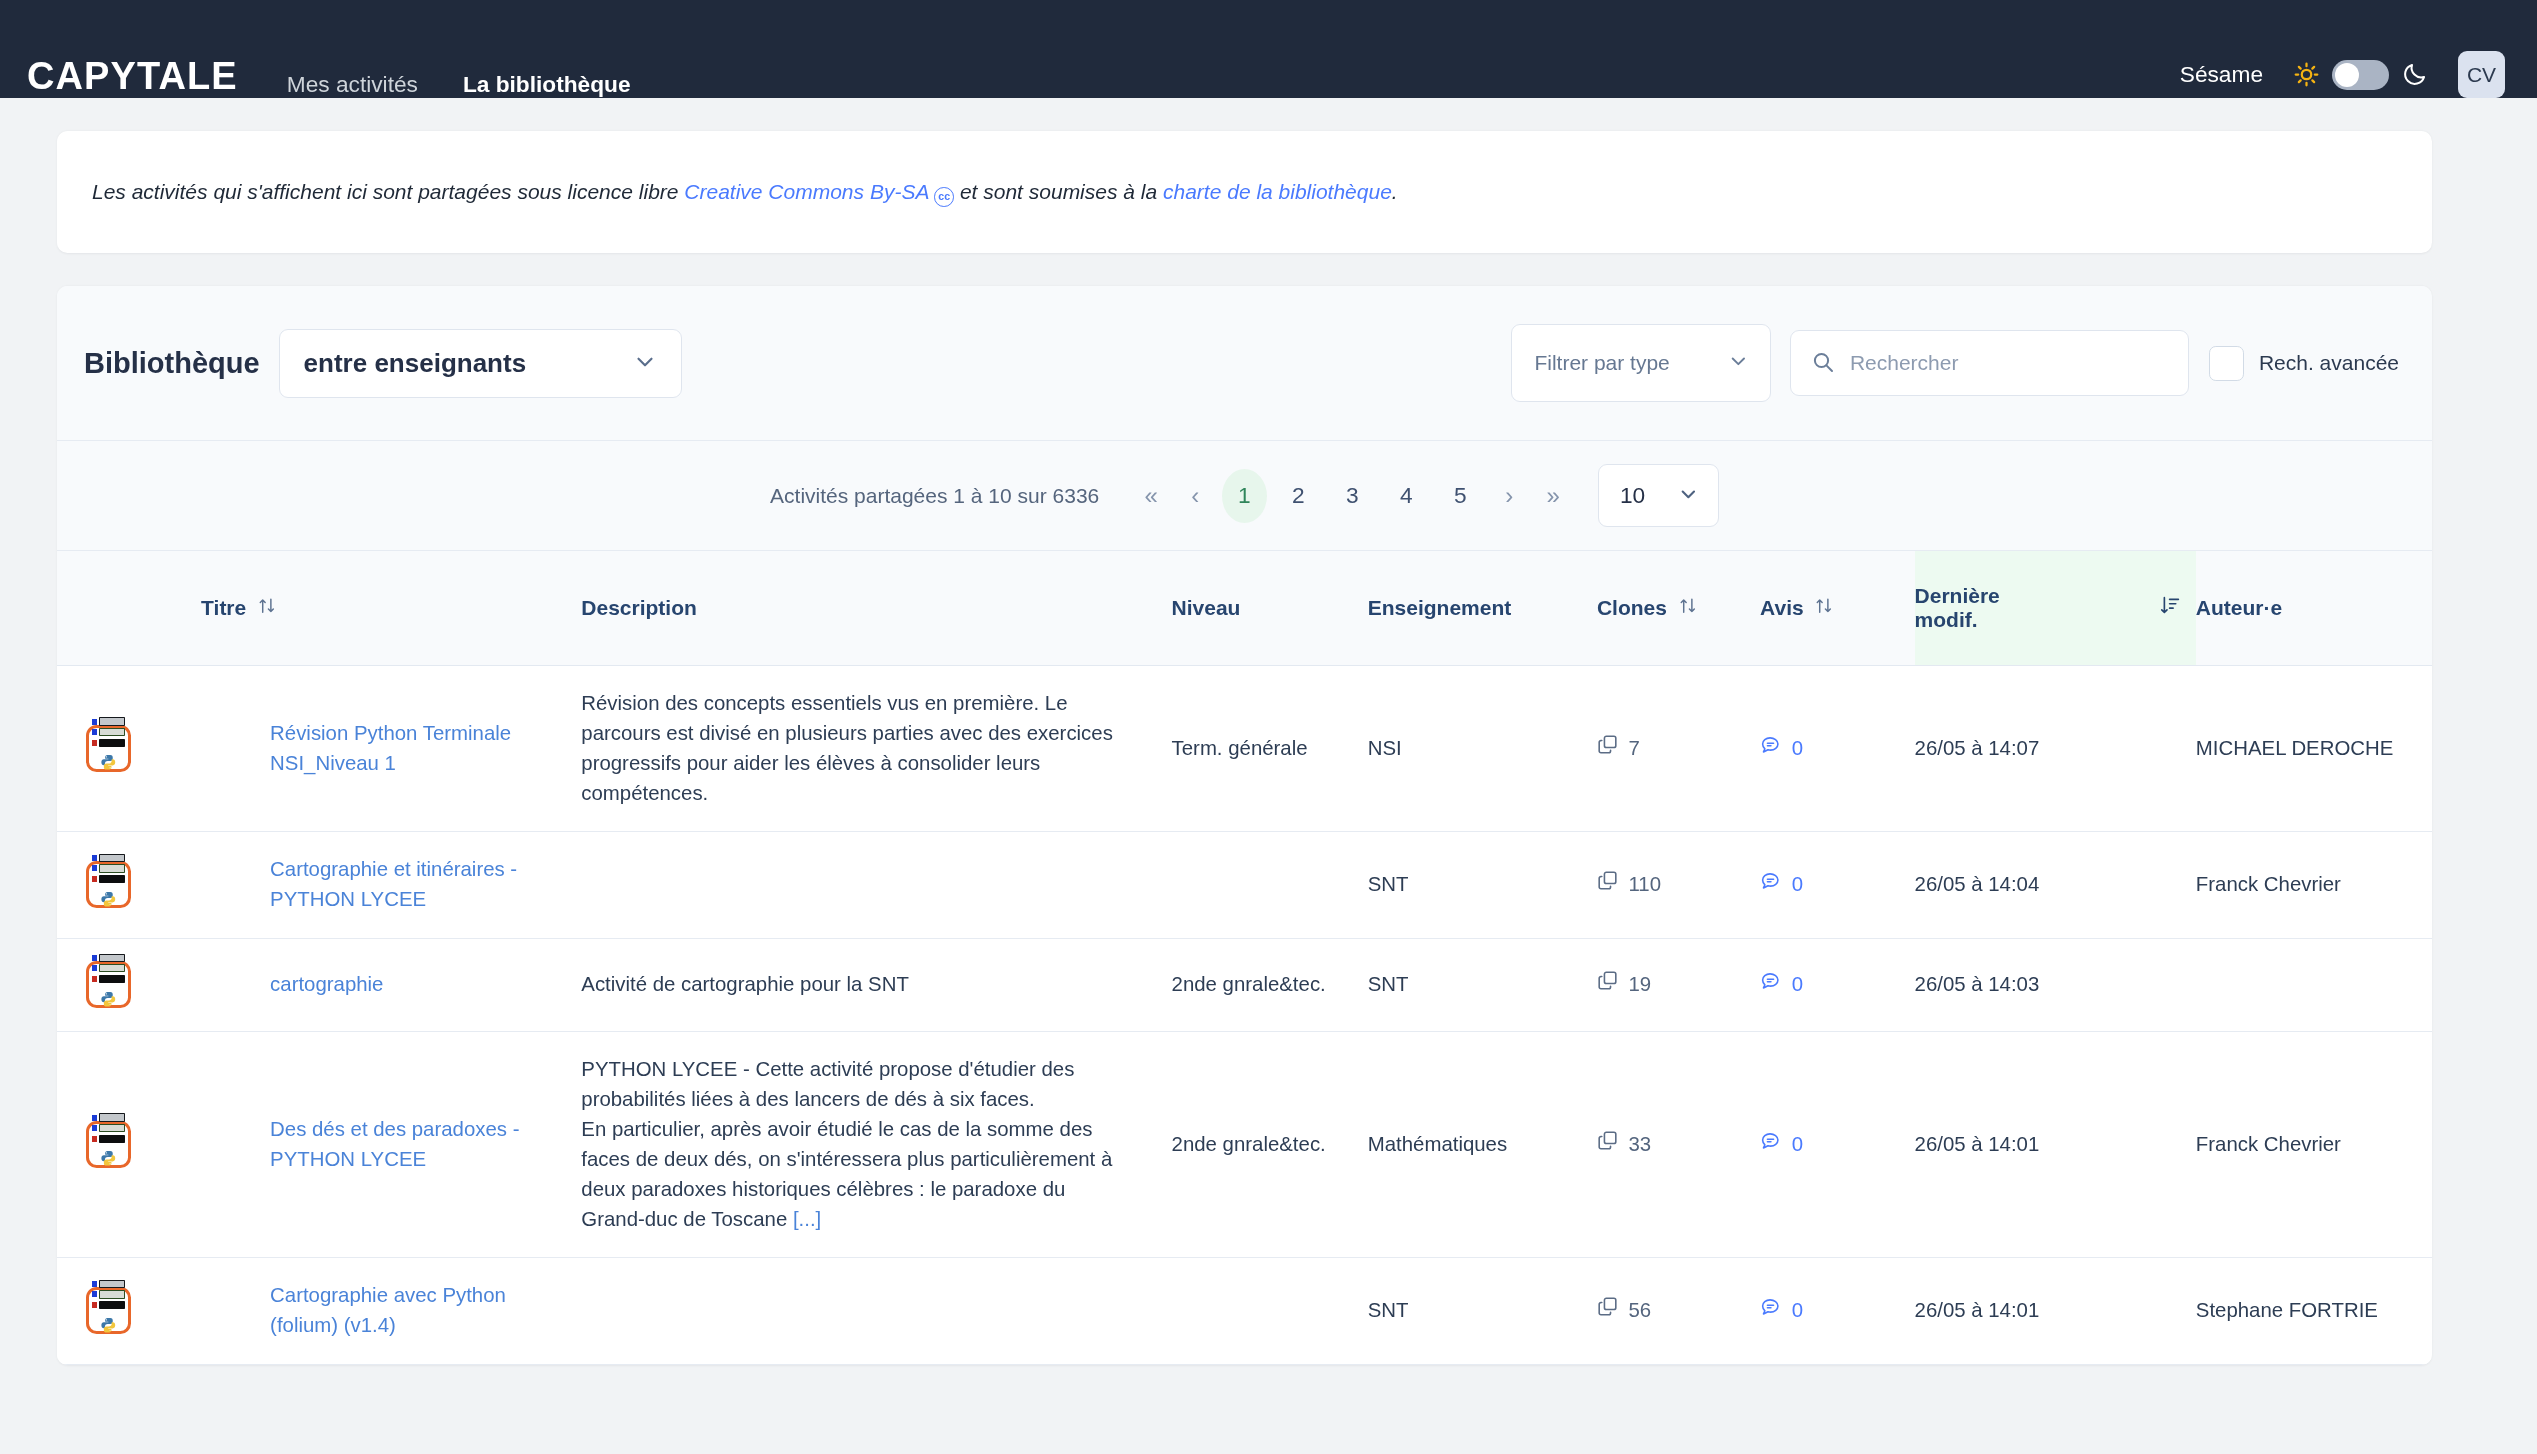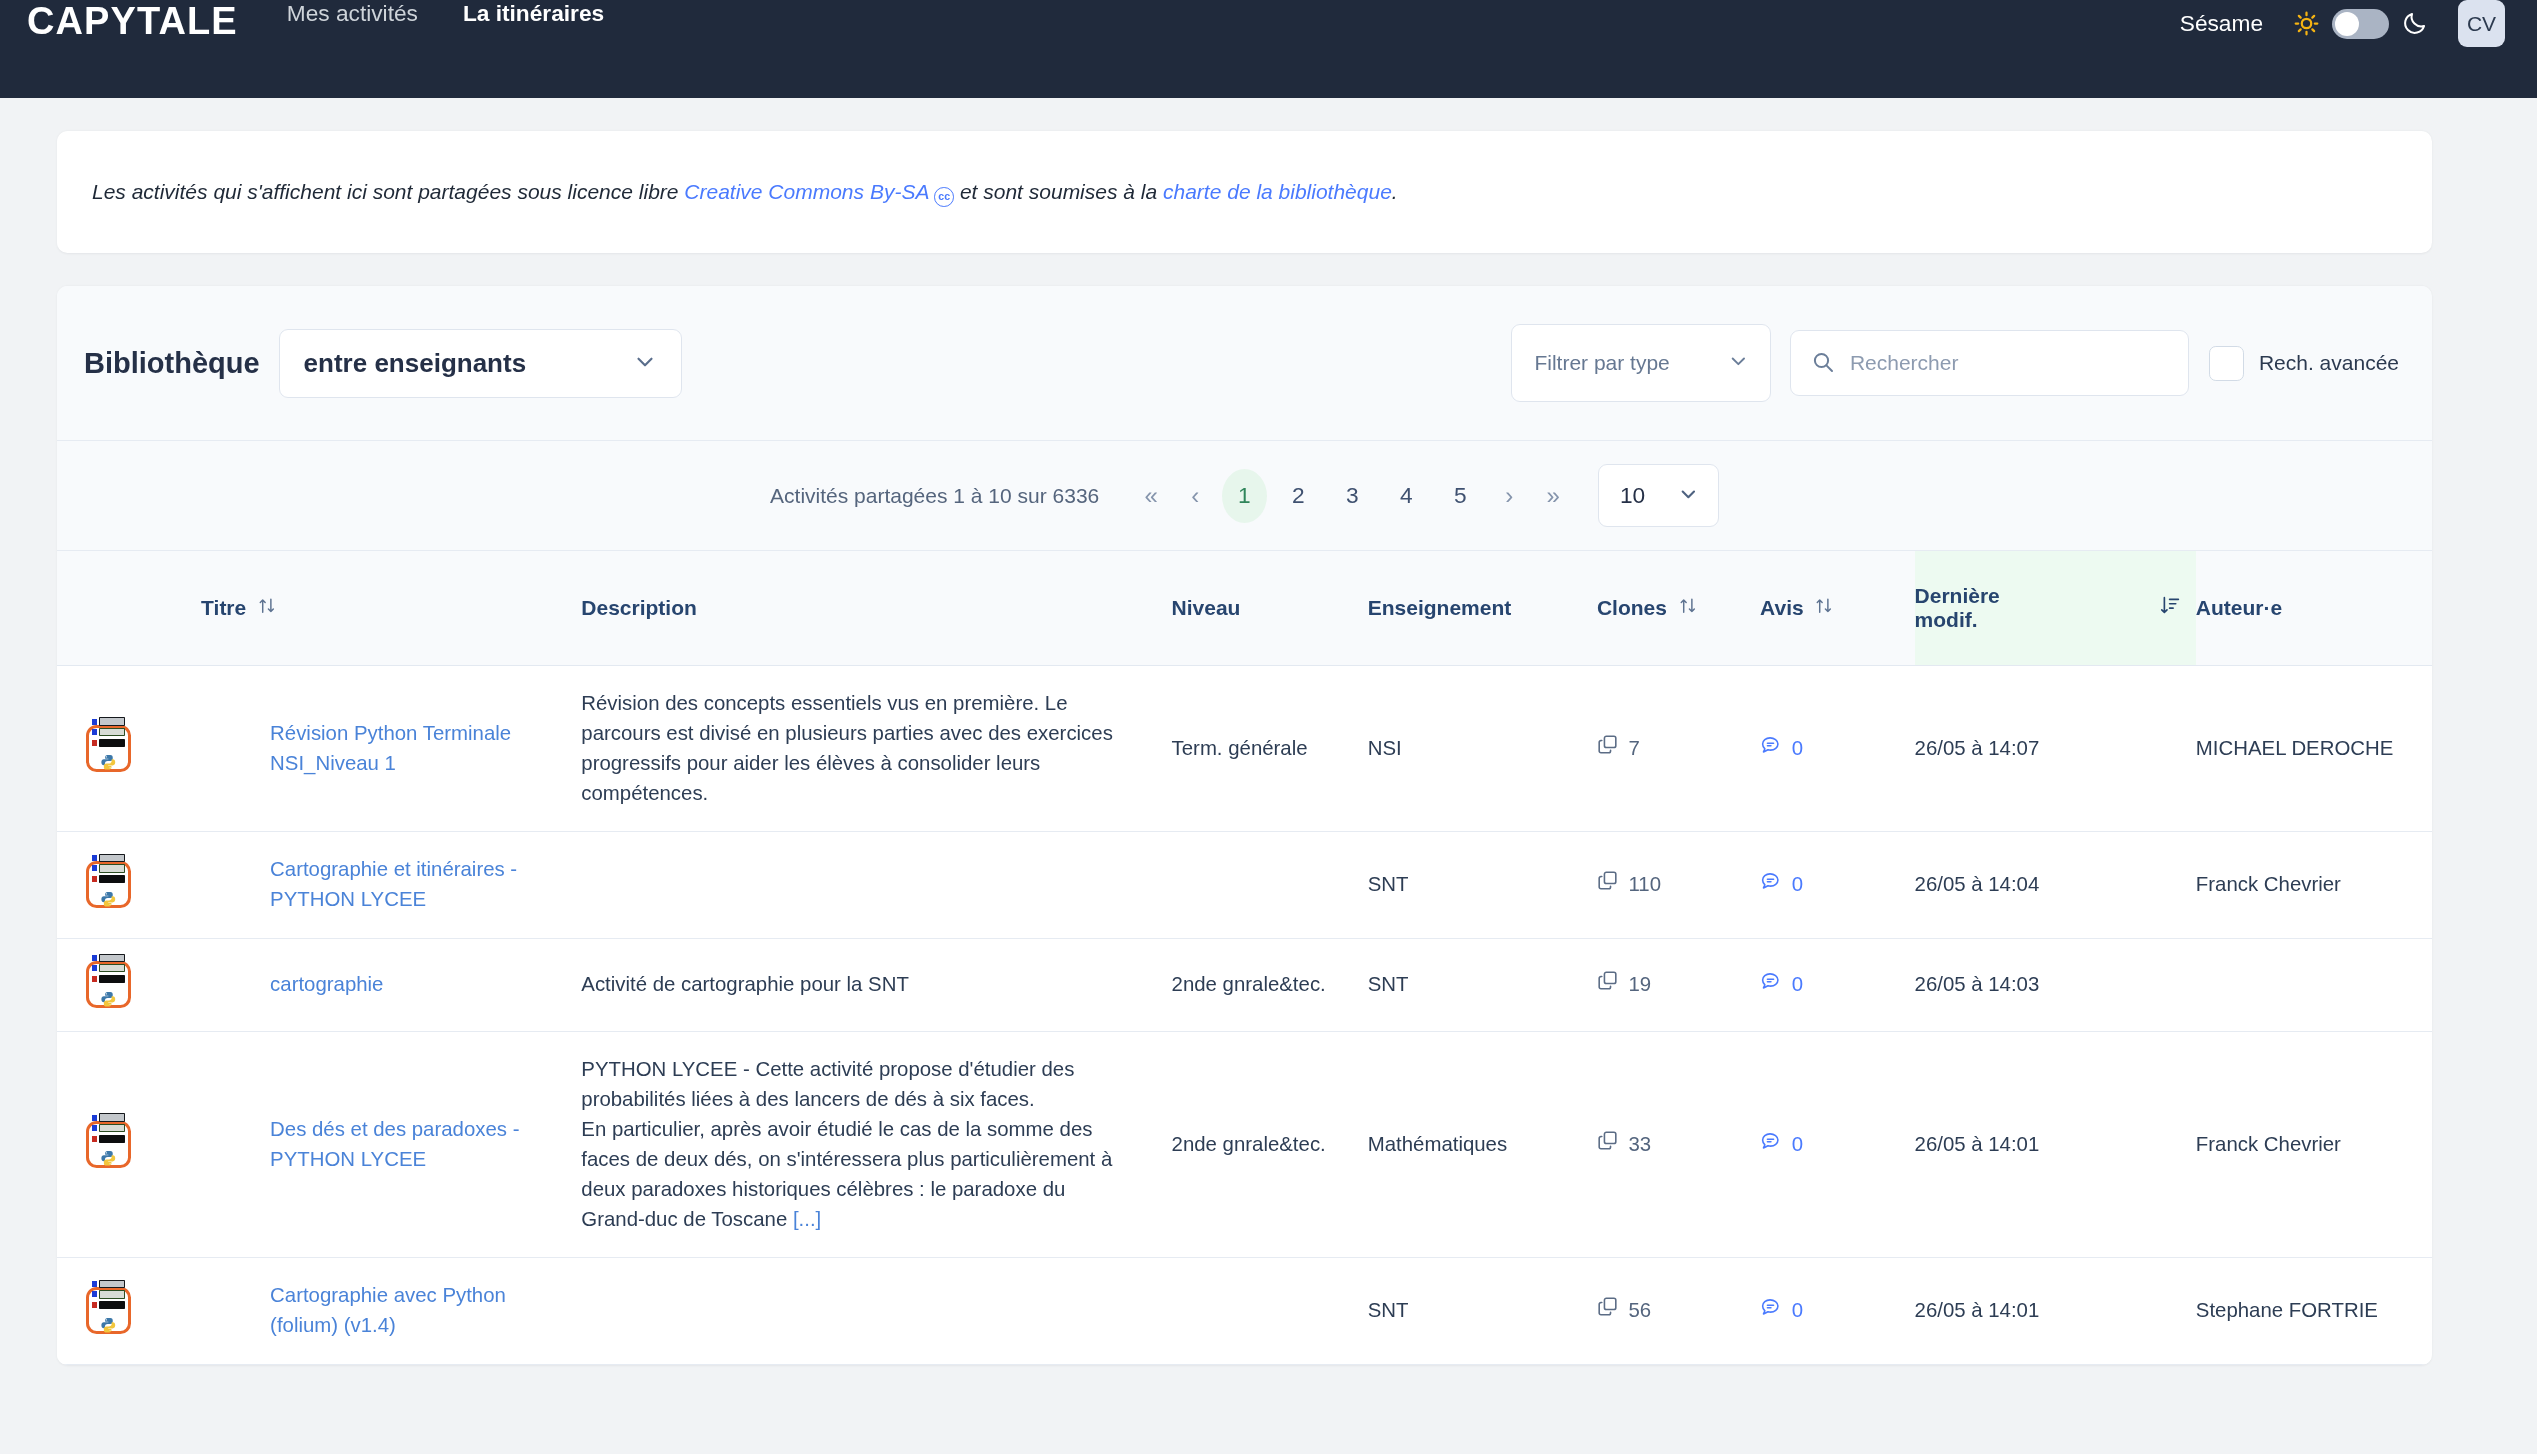--- a/index.html
+++ b/index.html
@@ -10,21 +10,21 @@
     background: #f1f3f5;
     font-family: "Liberation Sans", sans-serif;
     overflow: hidden;
   }
 
   
   .navbar {
     height: 98px;
     background: #202a3c;
     display: flex;
-    align-items: flex-start;
+    align-items: flex-end;
     padding: 0 33px 0 27px;
     position: relative;
   }
   .brand {
     color: #ffffff;
     font-size: 38px;
     font-weight: bold;
     letter-spacing: 1.1px;
   }
   .nav-links {
@@ -329,21 +329,21 @@
   .act-bar { height: 8.3px; flex: 1; border-radius: 0.8px; }
   .act-py { margin-top: 0.8px; }
 </style>
 </head>
 <body>
 
 <div class="navbar">
   <div class="brand">CAPYTALE</div>
   <div class="nav-links">
     <div class="nav-link">Mes activités</div>
-    <div class="nav-link active">La itinéraires</div>
+    <div class="nav-link active">La bibliothèque</div>
   </div>
   <div class="nav-right">
     <div class="user-name">Sésame</div>
     <div class="theme-toggle-group">
       <span class="sun-icon">
         <svg width="27" height="27" viewBox="0 0 24 24" fill="none" stroke="#f5b312" stroke-width="2" stroke-linecap="round">
           <circle cx="12" cy="12" r="4.2"></circle>
           <path d="M12 2.4v2.2M12 19.4v2.2M2.4 12h2.2M19.4 12h2.2M5.2 5.2l1.6 1.6M17.2 17.2l1.6 1.6M18.8 5.2l-1.6 1.6M6.8 17.2l-1.6 1.6"></path>
         </svg>
       </span>

